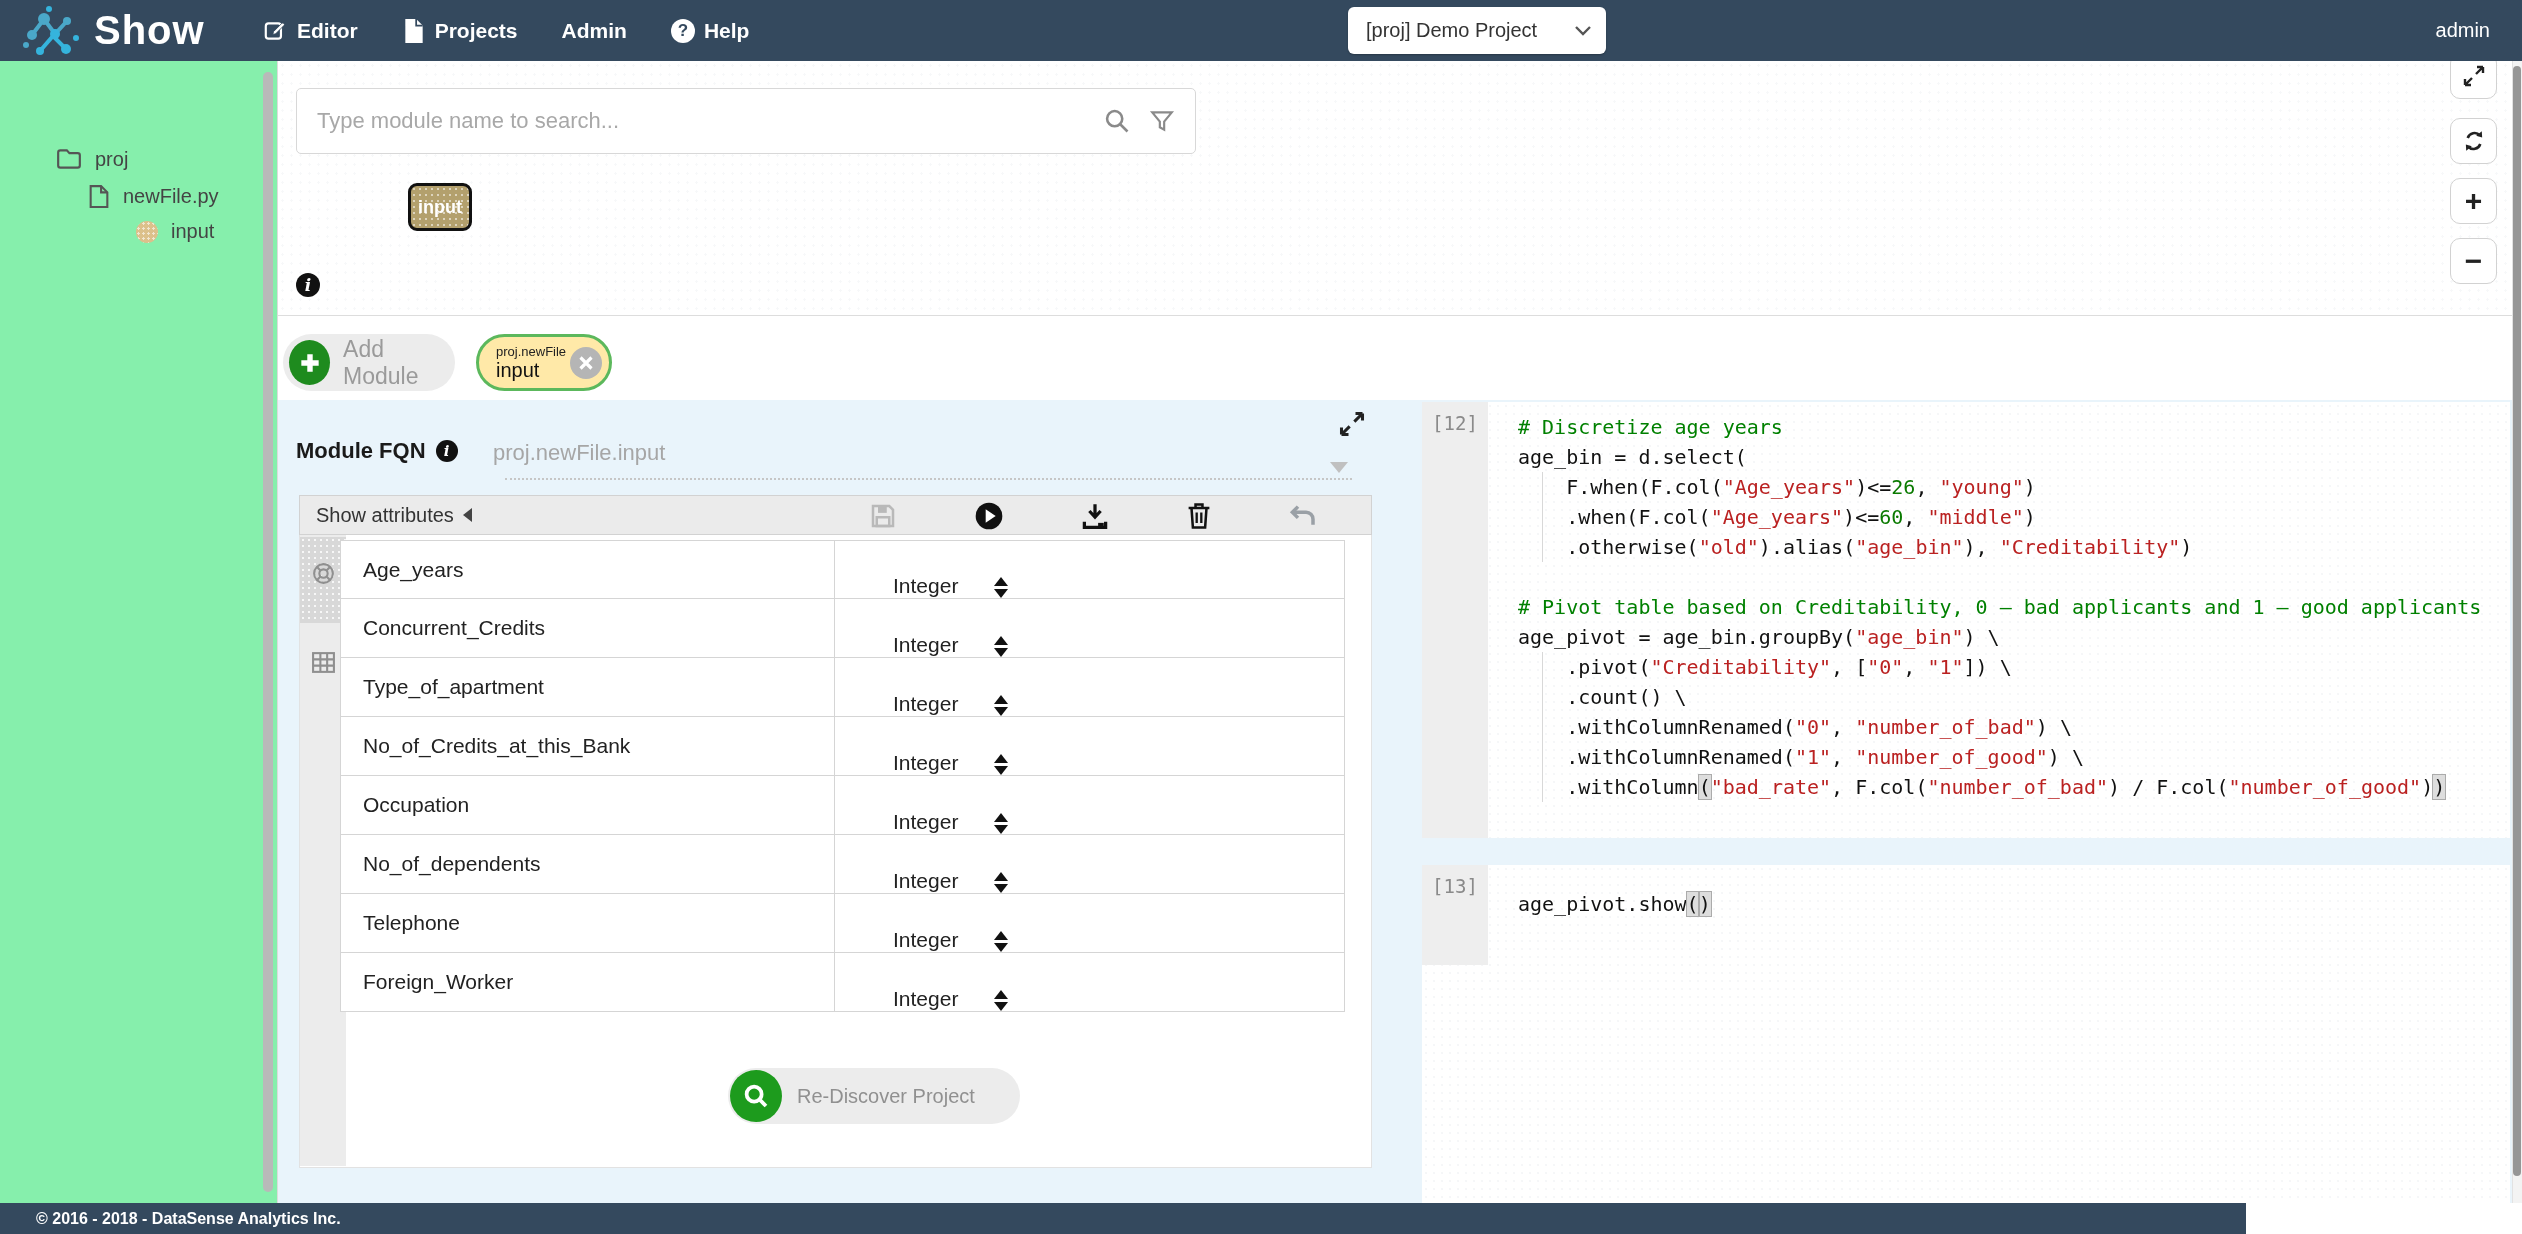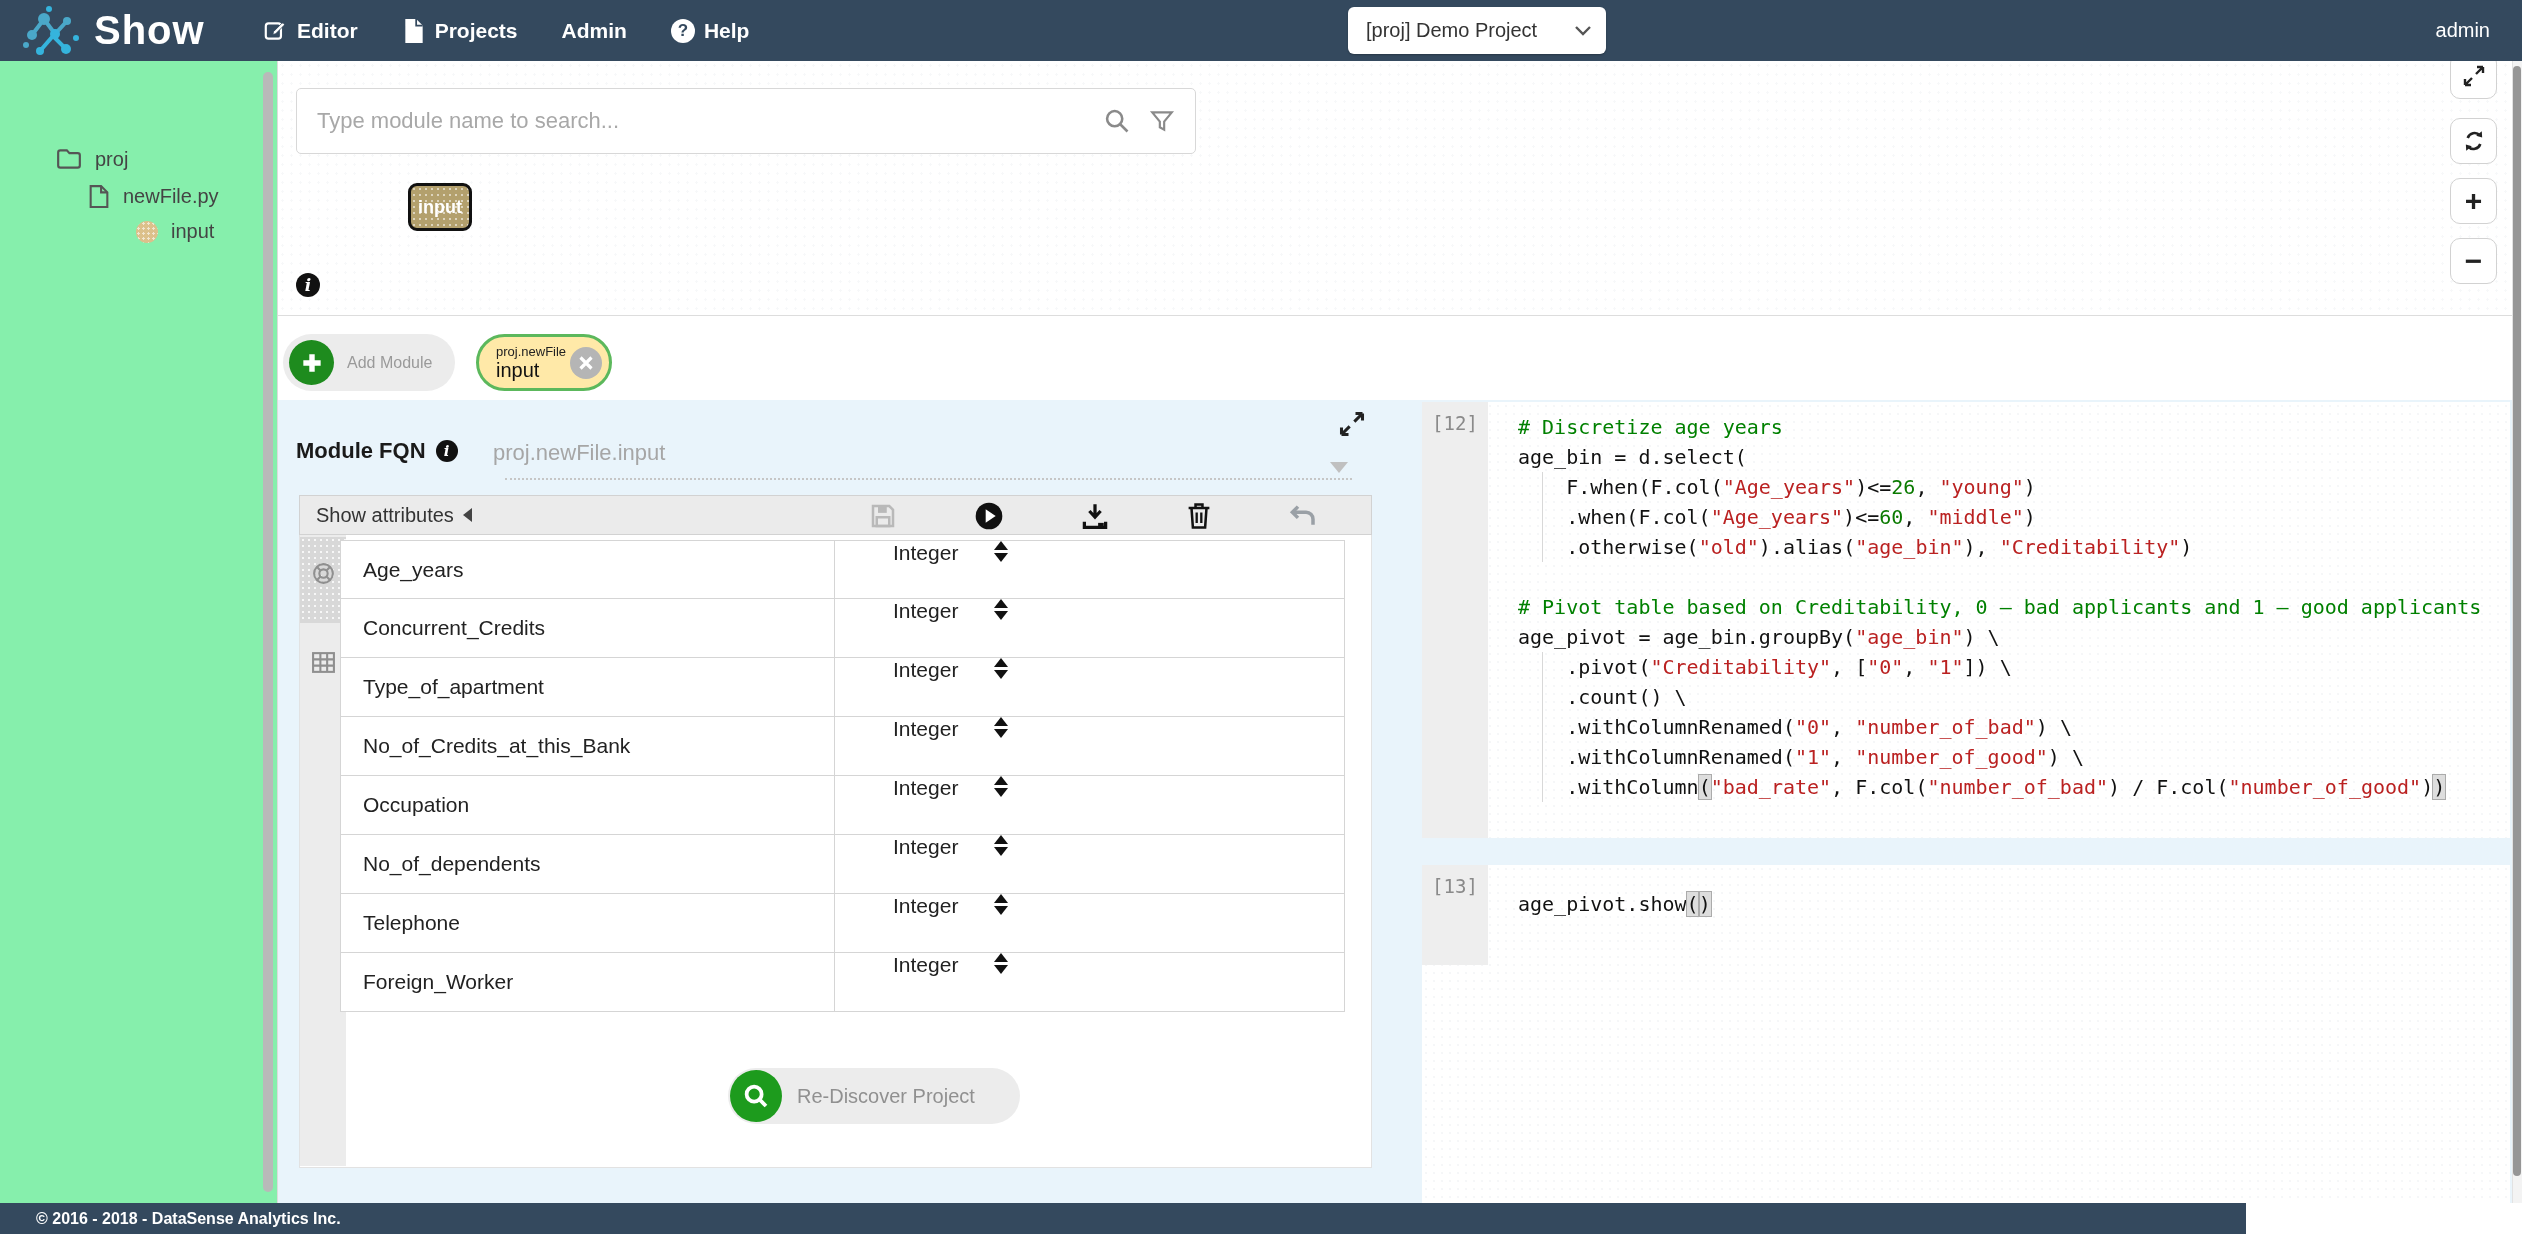--- a/index.html
+++ b/index.html
@@ -33,21 +33,21 @@
   .search-icons { display:flex; align-items:center; gap:18px; padding-right:20px; }
   #graph-node { left:130px; top:122px; width:64px; height:48px; background:#b3a06d; background-image:radial-gradient(rgba(255,255,255,.55) 1px, transparent 1.2px); background-size:6px 6px; border:3px solid #111; border-radius:9px; display:flex; align-items:center; justify-content:center; color:#fff; font-size:18px; font-weight:bold; cursor:pointer; }
   .info-badge { width:24px; height:24px; border-radius:50%; background:#111; color:#fff; font-family:"DejaVu Serif", serif; font-style:italic; font-weight:bold; font-size:17px; display:flex; align-items:center; justify-content:center; }
   .float-btn { position:absolute; left:2172px; width:47px; height:46px; background:#fff; border:1px solid #d2d2d2; border-radius:10px; display:flex; align-items:center; justify-content:center; cursor:pointer; color:#222; font-size:30px; font-weight:bold; }
 
   
   #module-bar { left:278px; top:316px; width:2244px; height:84px; background:#fff; }
   #canvas-divider { left:278px; top:315px; width:2244px; height:1px; background:#ddd; }
   .add-pill { left:5px; top:18px; width:172px; height:57px; background:#ececec; border-radius:29px; display:flex; align-items:center; gap:13px; cursor:pointer; }
   .add-circle { width:45px; height:45px; margin-left:6px; border-radius:50%; background:#1e8b1e; display:flex; align-items:center; justify-content:center; }
-  .add-label { color:#9a9a9a; font-size:16px; }
+  .add-label { color:#9a9a9a; font-size:23px; }
   .module-tag { left:198px; top:18px; width:136px; height:57px; background:#ffe9a8; border:3px solid #5cb85c; border-radius:29px; display:flex; align-items:center; justify-content:space-between; padding:0 7px 0 17px; cursor:pointer; }
   .tag-text { display:flex; flex-direction:column; }
   .tag-ns { font-size:13px; color:#222; line-height:15px; }
   .tag-name { font-size:20px; color:#111; line-height:22px; }
   .tag-close { width:32px; height:32px; border-radius:50%; background:#b5b5b5; display:flex; align-items:center; justify-content:center; cursor:pointer; }
 
   
   #blue-panel { left:278px; top:400px; width:2244px; height:803px; background:#e9f4fb; }
   .fqn-label { left:18px; top:38px; font-size:22px; font-weight:bold; color:#1a1a1a; display:flex; align-items:center; gap:10px; }
   .fqn-value { left:215px; top:40px; font-size:22px; color:#a6a6a6; }
@@ -60,21 +60,21 @@
   .tb-icon { position:absolute; top:3px; width:34px; height:34px; display:flex; align-items:center; justify-content:center; cursor:pointer; }
 
   #attr-card { left:21px; top:135px; width:1073px; height:633px; background:#fff; border:1px solid #e2e2e2; border-top:none; }
   .side-strip { position:absolute; left:0; top:0; width:46px; height:631px; background:#ececec; }
   .strip-tab1 { position:absolute; left:0; top:2px; width:46px; height:86px; background:#d8d8d8; background-image:radial-gradient(rgba(255,255,255,.8) 1px, transparent 1.2px); background-size:6px 6px; }
   .strip-icon { position:absolute; left:11px; cursor:pointer; }
   #attr-rows { position:absolute; left:40px; top:5px; width:1005px; }
   .attr-row { position:relative; height:59px; border:1px solid #d5d5d5; border-top:none; background:#fff; display:flex; }
   .attr-row:first-child { border-top:1px solid #d5d5d5; }
   .attr-name { width:494px; border-right:1px solid #d5d5d5; display:flex; align-items:center; padding-left:22px; font-size:21px; color:#222; }
-  .attr-type { flex:1; display:flex; align-items:flex-start; padding-left:58px; font-size:21px; color:#222; gap:36px; cursor:pointer; }
+  .attr-type { flex:1; display:flex; align-items:flex-end; padding-left:58px; font-size:21px; color:#222; gap:36px; cursor:pointer; }
   .sel-arrows { display:flex; flex-direction:column; gap:3px; }
   .sel-arrows .up { width:0; height:0; border-left:7px solid transparent; border-right:7px solid transparent; border-bottom:9px solid #111; }
   .sel-arrows .dn { width:0; height:0; border-left:7px solid transparent; border-right:7px solid transparent; border-top:9px solid #111; }
   .rediscover { left:449px; top:668px; width:292px; height:56px; background:#ececec; border-radius:28px; display:flex; align-items:center; gap:15px; cursor:pointer; }
   .rd-circle { width:52px; height:52px; margin-left:2px; border-radius:50%; background:#1d9b1d; display:flex; align-items:center; justify-content:center; }
   .rd-label { color:#909090; font-size:20px; }
 
   
   #notebook { left:1422px; top:402px; width:1088px; height:801px; }
   .cell-block { position:absolute; left:0; width:1088px; background:#fff;

